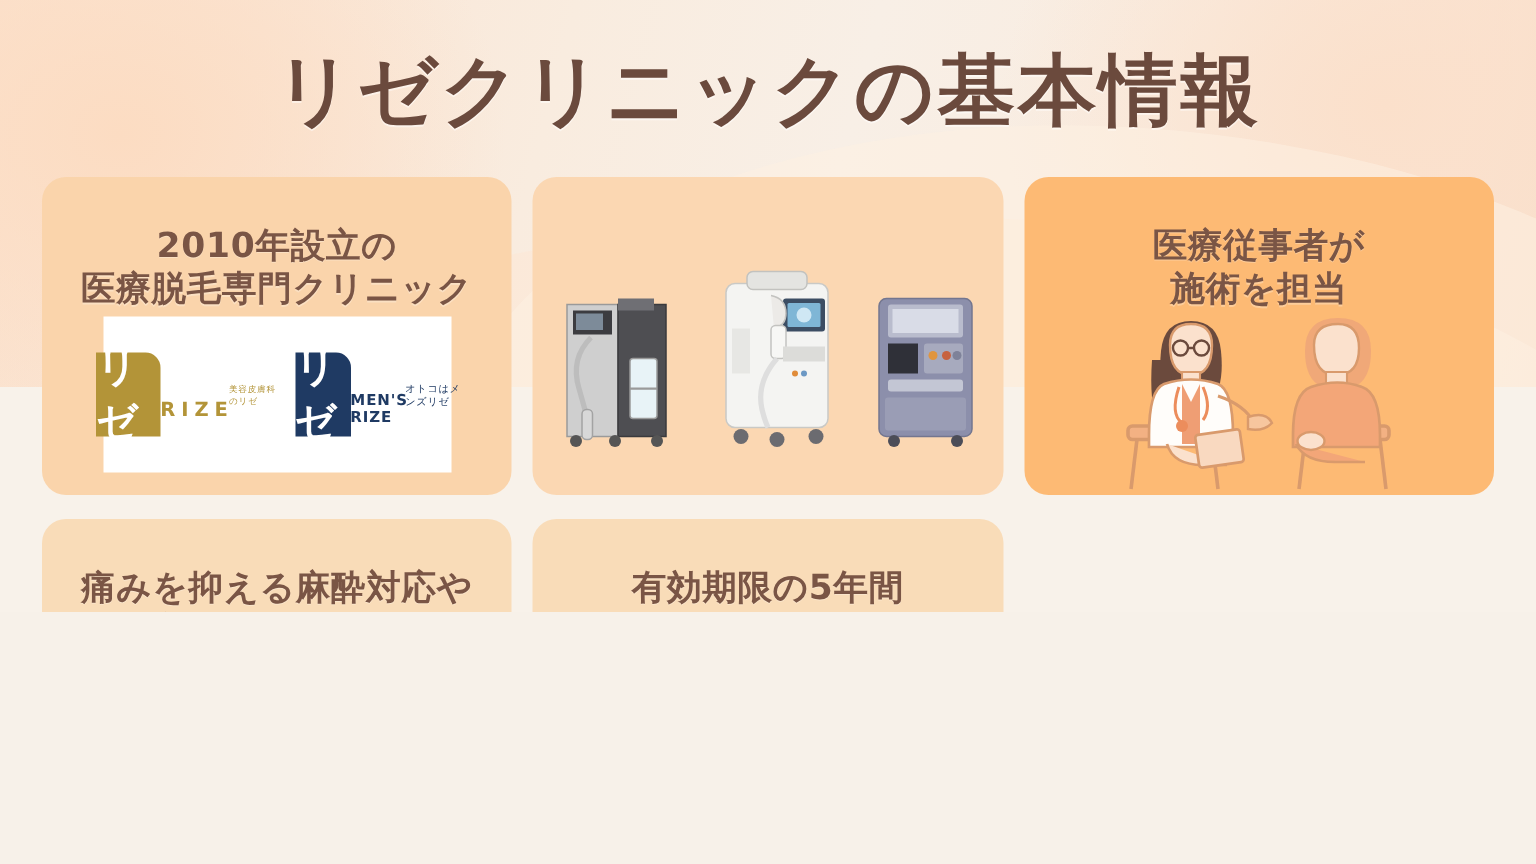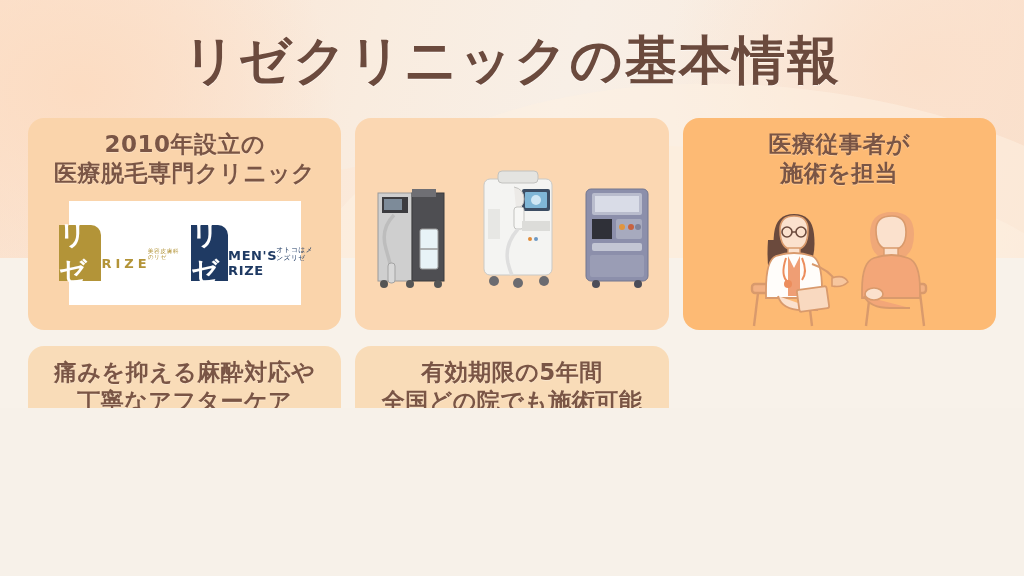--- a/index.html
+++ b/index.html
@@ -71,21 +71,21 @@
     column-gap:14px;
     row-gap:16px;
   }
   .card{
     position:relative;
     border-radius:16px;
     overflow:hidden;
     display:flex;
     flex-direction:column;
     align-items:center;
-    padding-top:12px;
+    padding-top:32px;
   }
   .card.peach{ background:#fad4ab; }
   .card.peach2{ background:#fbd7b2; }
   .card.peach3{ background:#fdba74; }
   .card.lite{ background:#f9dcb8; }
 
   .card-title{
     text-align:center;
     color:#7a5545;
     font-size:23px;
@@ -119,21 +119,21 @@
     color:#fff; font-size:27px; font-weight:700;
     letter-spacing:-1px;
     border-radius:0 10px 0 0;
   }
   .logo-mark.gold{ background:#b39438; }
   .logo-mark.navy{ background:#1f3a63; }
   .logo-word{
     margin-top:20px; font-size:13px; font-weight:700; letter-spacing:4px;
   }
   .logo-word.gold{ color:#b39438; }
-  .logo-word.navy{ color:#1f3a63; font-size:13px; letter-spacing:.6px; }
+  .logo-word.navy{ color:#1f3a63; font-size:10px; letter-spacing:.6px; }
   .logo-tag{
     font-size:4.6px; letter-spacing:.4px; margin-top:2px; transform:scale(1.25);
   }
   .logo-tag.gold{ color:#b39438; }
   .logo-tag.navy{ color:#1f3a63; font-size:5.4px; }
 
   
   .machines{ display:flex; align-items:flex-end; gap:18px; margin-bottom:6px; }
 
   

